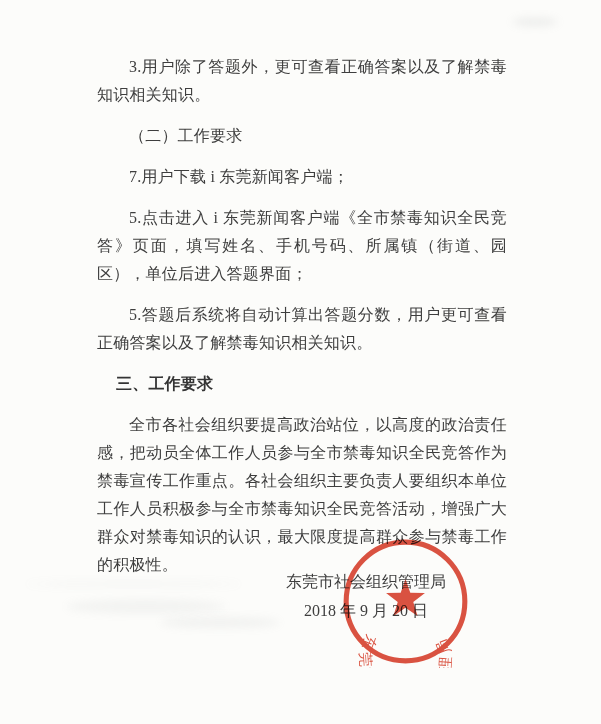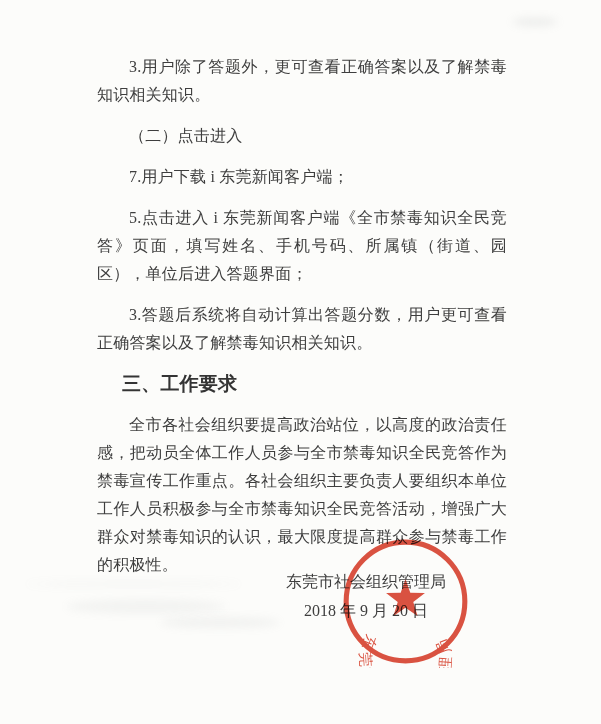--- a/index.html
+++ b/index.html
@@ -25,21 +25,21 @@
     text-align: justify;
     letter-spacing: 0.2px;
   }
   .para {
     margin: 13px;
     text-indent: 2em;
   }
   .heading {
     margin: 0;
     text-indent: 2em;
-    font-size: 19px;
+    font-size: 16px;
     line-height: 28px;
     font-weight: bold;
     font-family: "Liberation Sans", "DejaVu Sans", sans-serif;
     color: #343434;
   }
   .attachment {
     margin: 21px 0 0 0;
     text-indent: 2em;
   }
 
@@ -86,24 +86,24 @@
 
 <div class="page">
 
   <div class="smudge s1"></div>
   <div class="smudge s2"></div>
   <div class="smudge s3"></div>
   <div class="smudge s4"></div>
 
   <div class="flow">
     <p class="para">3.用户除了答题外，更可查看正确答案以及了解禁毒知识相关知识。</p>
-    <p class="para">（二）点击进入</p>
+    <p class="para">（二）工作要求</p>
     <p class="para">7.用户下载 i 东莞新闻客户端；</p>
     <p class="para">5.点击进入 i 东莞新闻客户端《全市禁毒知识全民竞答》页面，填写姓名、手机号码、所属镇（街道、园区），单位后进入答题界面；</p>
-    <p class="para">3.答题后系统将自动计算出答题分数，用户更可查看正确答案以及了解禁毒知识相关知识。</p>
+    <p class="para">5.答题后系统将自动计算出答题分数，用户更可查看正确答案以及了解禁毒知识相关知识。</p>
     <h3 class="heading">三、工作要求</h3>
     <p class="para">全市各社会组织要提高政治站位，以高度的政治责任感，把动员全体工作人员参与全市禁毒知识全民竞答作为禁毒宣传工作重点。各社会组织主要负责人要组织本单位工作人员积极参与全市禁毒知识全民竞答活动，增强广大群众对禁毒知识的认识，最大限度提高群众参与禁毒工作的积极性。</p>
   </div>
 
   <div class="signature">
     <div>东莞市社会组织管理局</div>
     <div>2018 年 9 月 20 日</div>
   </div>
 
   <div class="seal">

